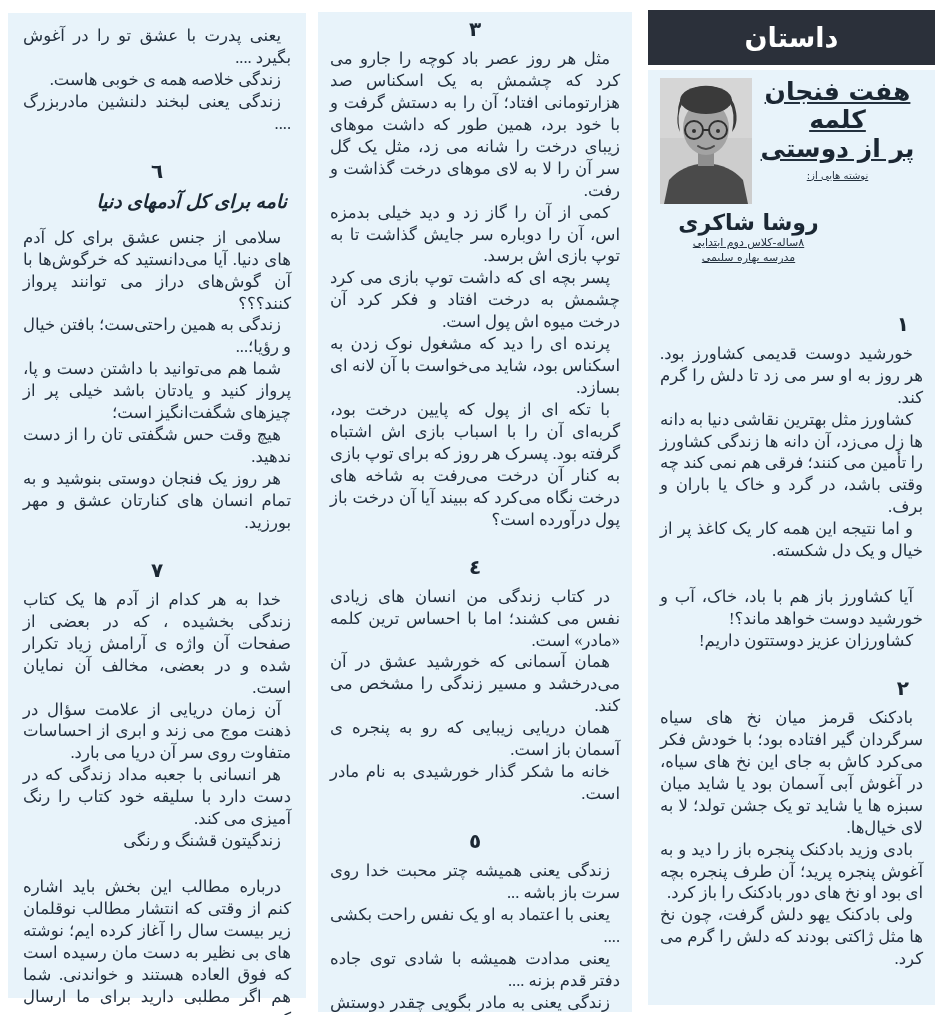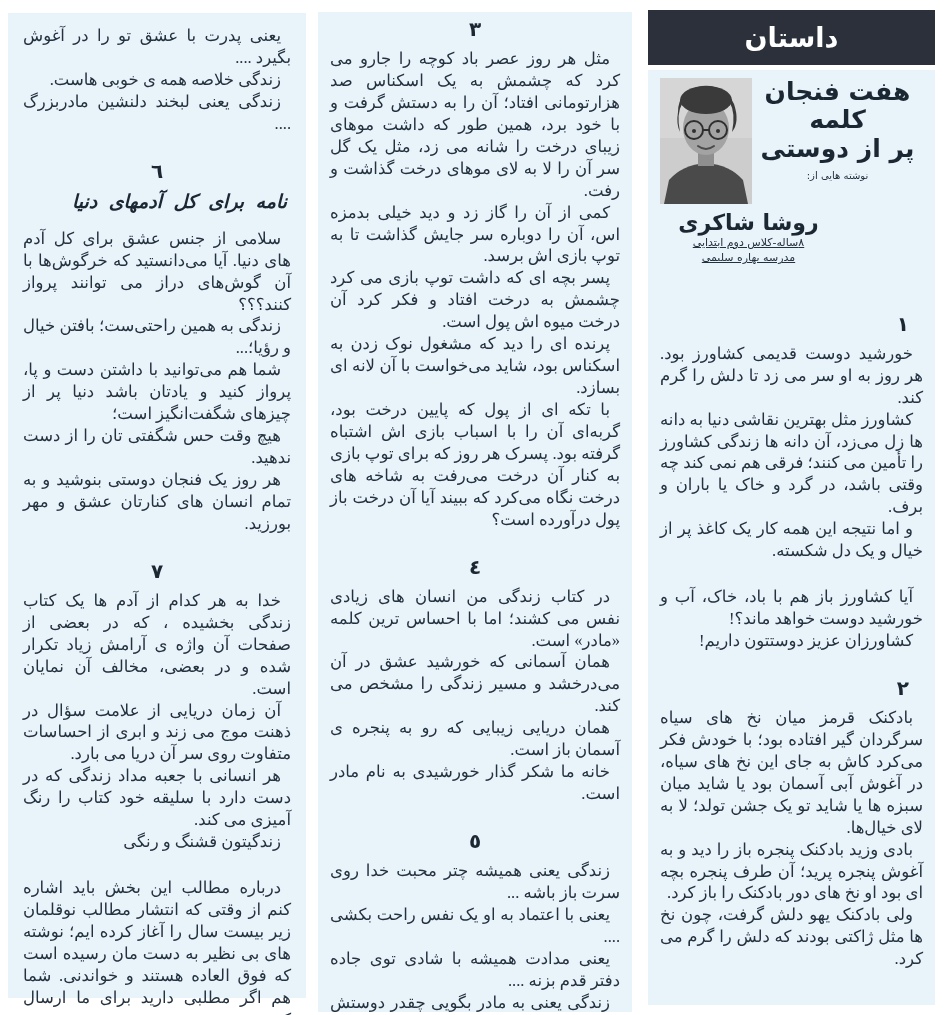--- a/index.html
+++ b/index.html
@@ -12,55 +12,55 @@
   .col-mid{left:318px;top:12px;width:314px;height:1000px;padding:5px 12px;}
   .col-right-wrap{position:absolute;left:648px;top:10px;width:287px;}
   .band{
     background:#2b303a;color:#ffffff;height:55px;display:flex;align-items:center;
     justify-content:center;font-weight:bold;font-size:27px;direction:rtl;
   }
   .col-right{
     background:#e8f3fa;margin-top:5px;min-height:935px;box-sizing:border-box;
     padding:8px 12px 16px;direction:rtl;
   }
-  .byline{display:flex;margin-bottom:4px;}
+  .byline{display:flex;margin-bottom:4px;text-decoration:underline;}
   .photo{width:92px;height:126px;flex:none;display:block;}
   .info{flex:1;text-align:center;}
   .title{font-weight:bold;font-size:25px;line-height:1.13;white-space:pre-line;color:#1b2733;}
   .written-by{font-size:10px;margin-top:7px;}
   .author-block{text-align:center;padding-right:86px;margin-top:6px;}
   .author{font-weight:bold;font-size:22px;color:#1b2733;text-align:center;}
   .author-line{font-size:11px;line-height:1.4;text-decoration:underline;}
   .section{margin-top:24px;}
   .sections > .section:first-child{margin-top:0;}
   .col-right .sections > .section:first-child{margin-top:46px;}
   .sec-num{font-weight:bold;font-size:20px;text-align:center;margin-bottom:7px;color:#1b2733;}
   .col-right .sec-num{text-align:start;text-indent:14px;}
   .para{margin:0;text-align:justify;text-indent:10px;font-size:16.5px;line-height:1.33;font-family:Liberation Serif, serif;}
   .calligraphy{
-    font-family:Liberation Mono, monospace;font-style:italic;font-weight:bold;
+    font-family:Liberation Sans, sans-serif;font-style:italic;font-weight:bold;
     font-size:19px;margin:2px 4px 14px 0;color:#1b2733;
   }
 </style>
 </head>
 <body>
 
 <div class="col col-left">
   <div class="sections">
       <div class="section">
         <p class="para">یعنی پدرت با عشق تو را در آغوش بگیرد ....</p>
         <p class="para">زندگی خلاصه همه ی خوبی هاست.</p>
         <p class="para">زندگی یعنی لبخند دلنشین مادربزرگ ....</p>
       </div>
       <div class="section">
         <div class="sec-num">٦</div>
         <div class="calligraphy">نامه برای کل آدمهای دنیا</div>
         <p class="para">سلامی از جنس عشق برای کل آدم های دنیا. آیا می‌دانستید که خرگوش‌ها با آن گوش‌های دراز می توانند پرواز کنند؟؟؟</p>
         <p class="para">زندگی به همین راحتی‌ست؛ بافتن خیال و رؤیا؛...</p>
-        <p class="para">شما هم می‌توانید با داشتن دست و پا، پرواز کنید و یادتان باشد دنیا پر از چیزهای شگفت‌انگیز است؛</p>
+        <p class="para">شما هم می‌توانید با داشتن دست و پا، پرواز کنید و یادتان باشد خیلی پر از چیزهای شگفت‌انگیز است؛</p>
         <p class="para">هیچ وقت حس شگفتی تان را از دست ندهید.</p>
         <p class="para">هر روز یک فنجان دوستی بنوشید و به تمام انسان های کنارتان عشق و مهر بورزید.</p>
       </div>
       <div class="section">
         <div class="sec-num">۷</div>
         <p class="para">خدا به هر کدام از آدم ها یک کتاب زندگی بخشیده ، که در بعضی از صفحات آن واژه ی آرامش زیاد تکرار شده و در بعضی، مخالف آن نمایان است.</p>
         <p class="para">آن زمان دریایی از علامت سؤال در ذهنت موج می زند و ابری از احساسات متفاوت روی سر آن دریا می بارد.</p>
         <p class="para">هر انسانی با جعبه مداد زندگی که در دست دارد با سلیقه خود کتاب را رنگ آمیزی می کند.</p>
         <p class="para">زندگیتون قشنگ و رنگی</p>
       </div>

